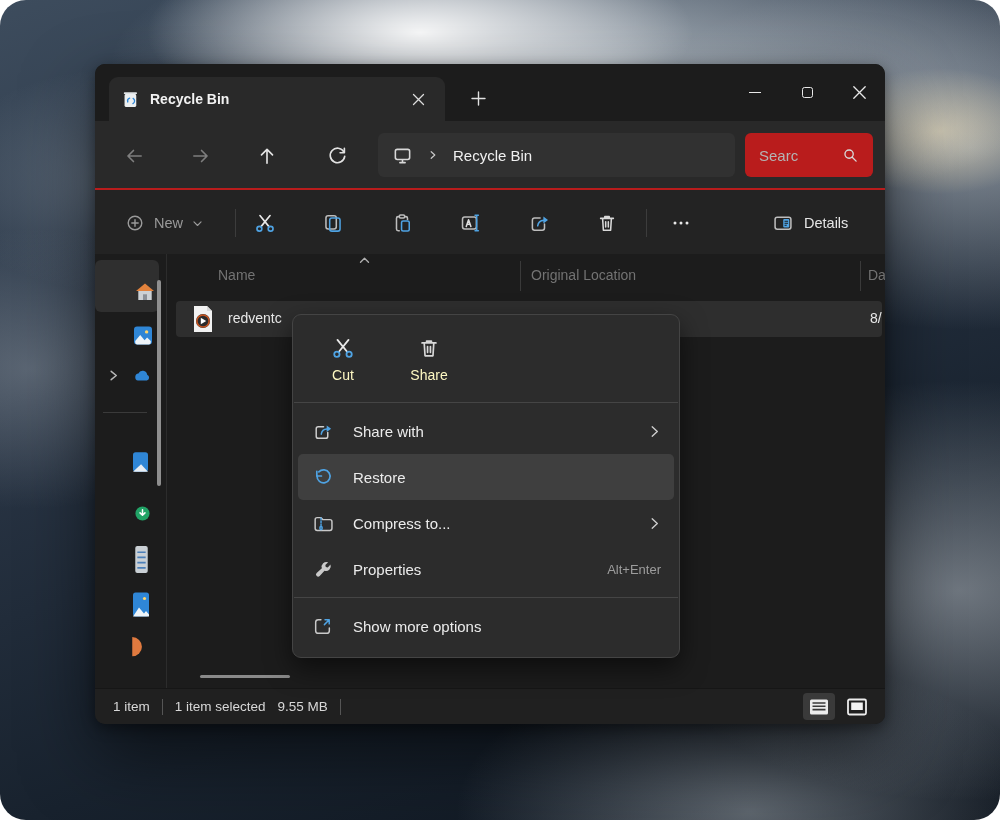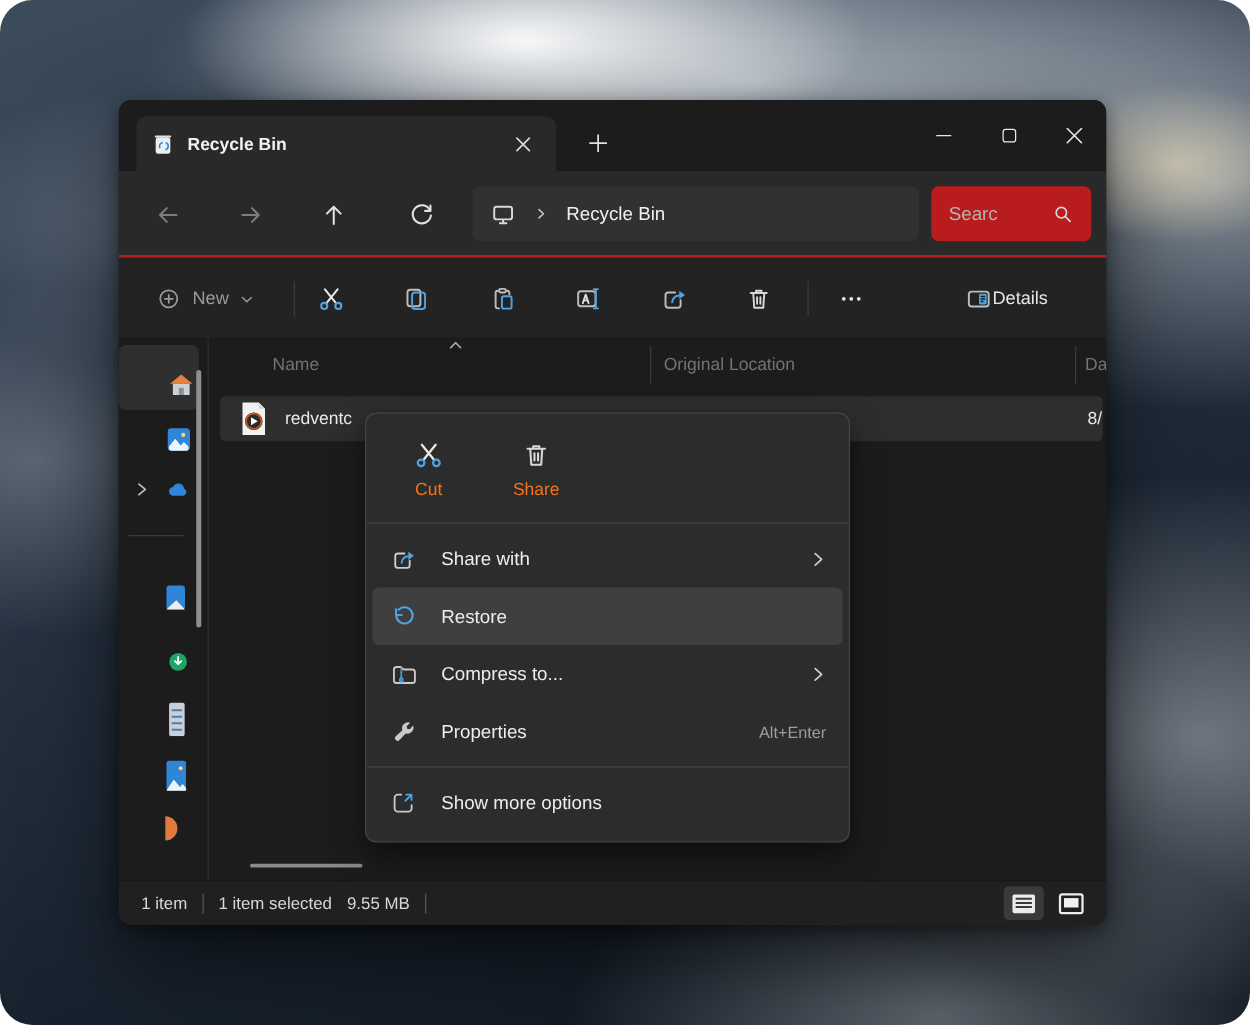--- a/index.html
+++ b/index.html
@@ -14,21 +14,21 @@
       radial-gradient(500px 260px at 97% 18%, rgba(205,212,218,.55), rgba(205,212,218,0) 70%),
       radial-gradient(160px 90px at 94% 16%, rgba(233,200,130,.75), rgba(233,200,130,0) 70%),
       radial-gradient(480px 300px at 96% 72%, rgba(208,214,220,.48), rgba(208,214,220,0) 70%),
       radial-gradient(420px 220px at 75% 99%, rgba(200,208,214,.42), rgba(200,208,214,0) 70%),
       radial-gradient(300px 200px at 3% 45%, rgba(190,198,206,.32), rgba(190,198,206,0) 70%),
       radial-gradient(260px 160px at 12% 22%, rgba(180,190,200,.30), rgba(180,190,200,0) 70%),
       linear-gradient(160deg, #3d4c5d 0%, #2a3646 35%, #18222e 70%, #0d141d 100%);
   }
 
   .win{
-    position:absolute; left:95px; top:80px; width:790px; height:660px;
+    position:absolute; left:95px; top:64px; width:790px; height:660px;
     border-radius:10px; overflow:hidden; background:#1c1c1c;
     box-shadow:0 30px 70px rgba(0,0,0,.55), 0 4px 14px rgba(0,0,0,.4);
     color:#e8e8e8;
   }
 
   
   .titlebar{ position:relative; height:57px; background:#1c1c1c; }
   .tab{
     position:absolute; left:14px; top:13px; width:336px; height:44px;
     background:#292929; border-radius:9px 9px 0 0;
@@ -63,21 +63,21 @@
   
   .toolbar{ position:relative; height:66px; background:#232323; border-top:2px solid #b91c1c; }
   .tb-new{
     position:absolute; left:18px; top:13px; height:40px; padding:0 12px;
     display:flex; align-items:center; gap:9px; border-radius:5px; color:#9a9a9a; font-size:14.5px;
   }
   .tb-btn{ position:absolute; top:13px; width:40px; height:40px; display:flex; align-items:center; justify-content:center; border-radius:5px; }
   .tb-sep{ position:absolute; top:19px; width:1px; height:28px; background:#3c3c3c; }
   .tb-details{
     position:absolute; left:663px; top:13px; height:40px; padding:0 14px;
-    display:flex; align-items:center; border-radius:5px; font-size:14.5px; color:#e6e6e6;
+    display:flex; align-items:center; gap:10px; border-radius:5px; font-size:14.5px; color:#e6e6e6;
   }
 
   
   .content{ position:relative; height:434px; background:#1c1c1c; }
   .sidebar{ position:absolute; left:0; top:0; width:72px; height:100%; border-right:1px solid #2c2c2c; }
   .sb-sel{ position:absolute; left:0; top:6px; width:64px; height:52px; background:#2f2f2f; border-radius:6px; }
   .sb-ico{ position:absolute; }
   .sb-sep{ position:absolute; left:8px; top:158px; width:44px; height:1px; background:#3a3a3a; }
   .sb-scroll{ position:absolute; left:62px; top:26px; width:4px; height:206px; background:#8f8f8f; border-radius:2px; }
 
@@ -100,21 +100,21 @@
 
   
   .cmenu{
     position:absolute; left:197px; top:60px; width:388px;
     background:#2c2c2c; border:1px solid #444; border-radius:9px;
     box-shadow:0 10px 26px rgba(0,0,0,.55);
     padding:10px 0 8px; z-index:20;
   }
   .cm-iconrow{ display:flex; padding:2px 0 6px 14px; gap:14px; }
   .cm-tile{ width:72px; height:64px; display:flex; flex-direction:column; align-items:center; justify-content:center; gap:7px; border-radius:5px; }
-  .cm-tile .lbl{ font-size:14px; color:#f97316; }
+  .cm-tile .lbl{ font-size:14px; color:#fef9c3; }
   .cm-sep{ height:1px; background:#454545; margin:5px 1px; }
   .cm-item{
     height:46px; margin:0 5px; padding:0 13px; border-radius:5px;
     display:flex; align-items:center; gap:20px; font-size:15px; color:#ececec;
   }
   .cm-item.hl{ background:#3f3f3f; }
   .cm-item .ic{ width:22px; display:flex; justify-content:center; }
   .cm-item .right{ margin-left:auto; display:flex; align-items:center; }
   .shortcut{ font-size:13px; color:#9d9d9d; }
 

